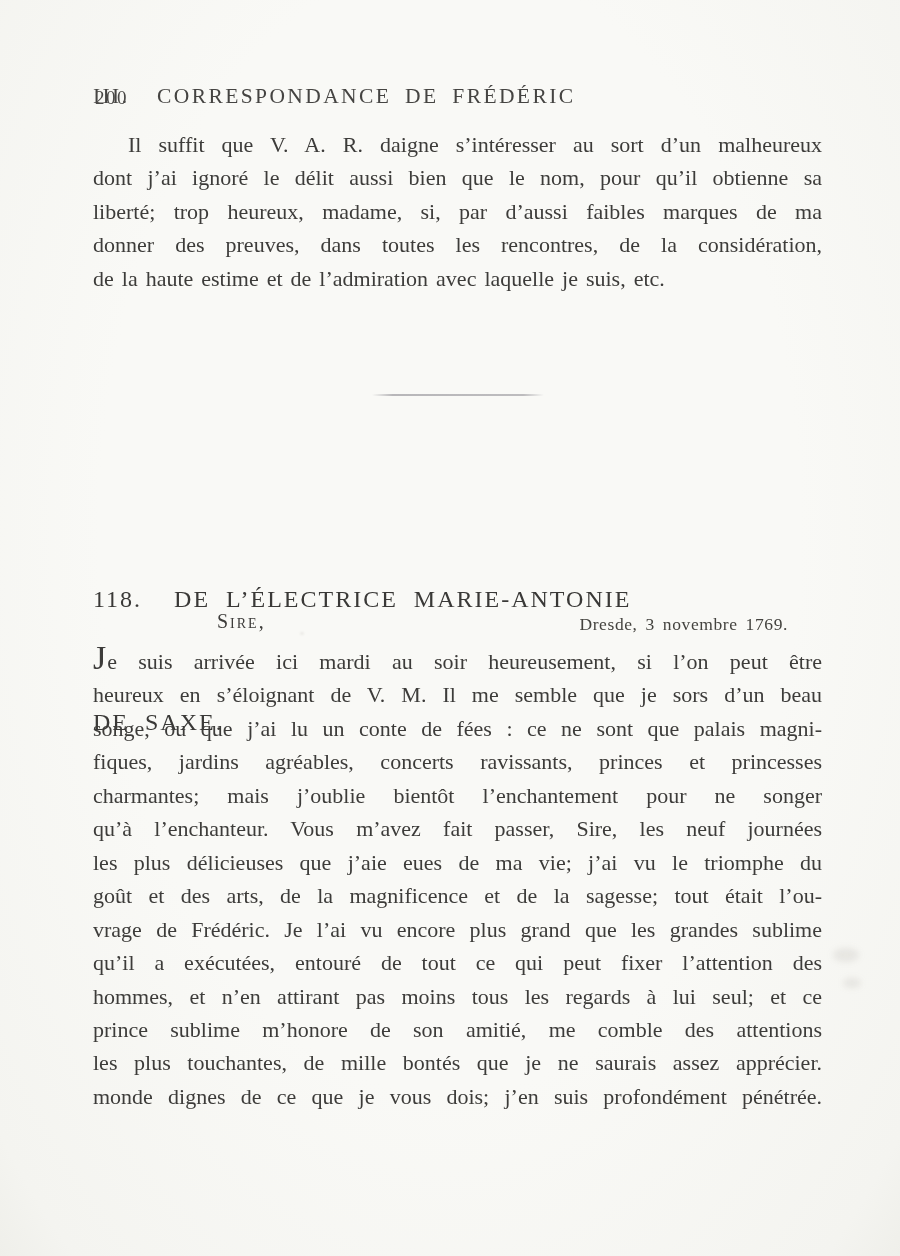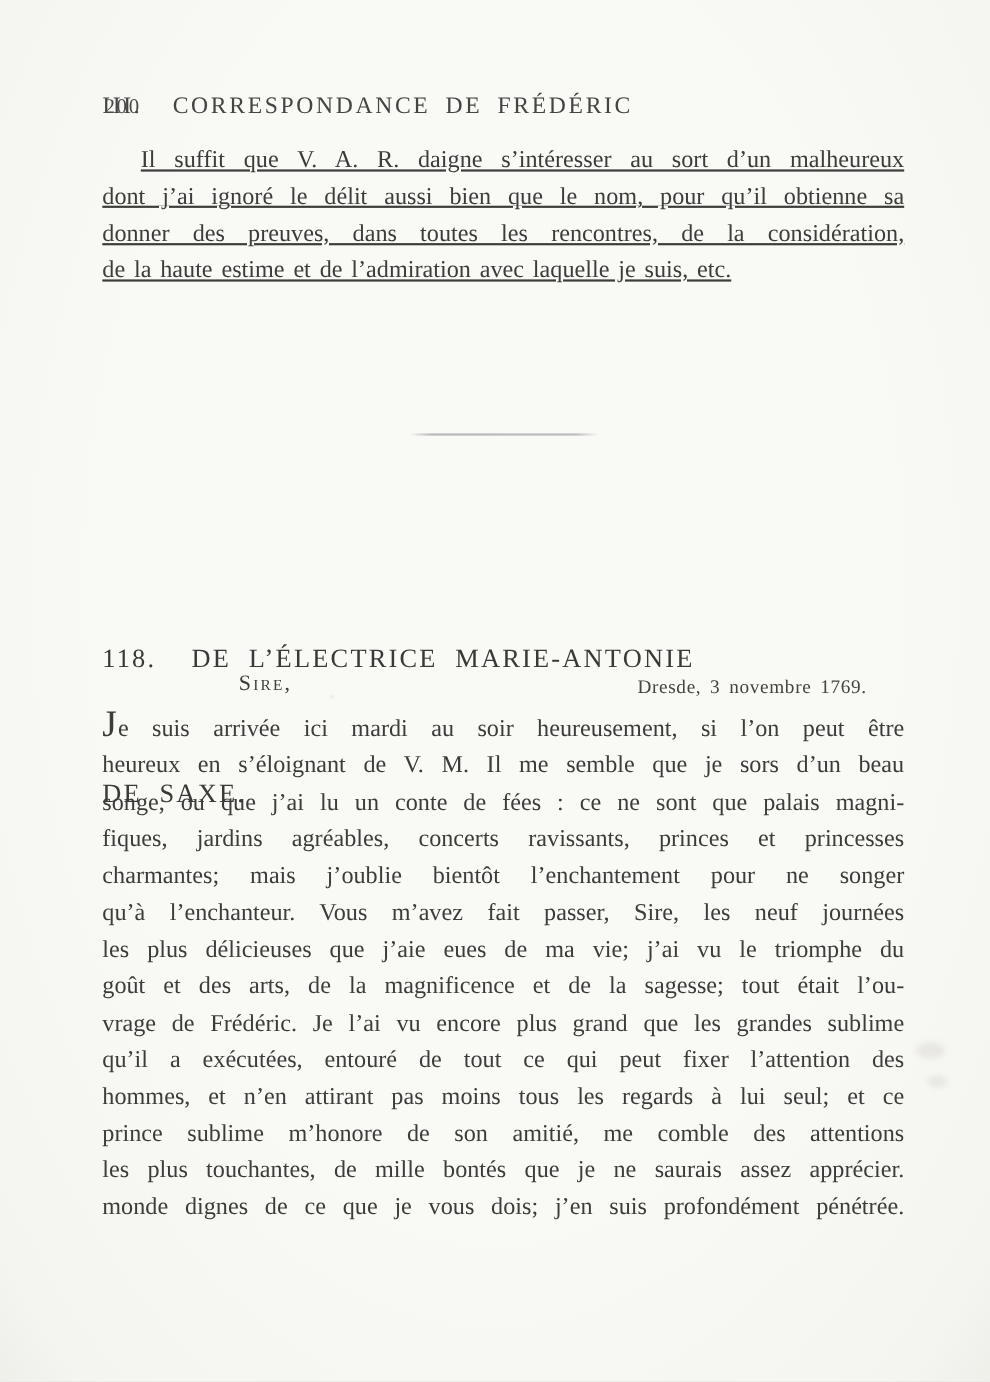--- a/index.html
+++ b/index.html
@@ -56,21 +56,21 @@
     text-align-last: justify;
     white-space: normal;
   }
   .text-line.last-short {
     text-align: left;
     text-align-last: left;
   }
   .text-line.indent {
     text-indent: 35px;
   }
-  .prev-paragraph { top: 128px; text-decoration: underline; }
+  .prev-paragraph { top: 128px; }
   .letter-body    { top: 645px; line-height: 33.45px; }
   .drop-initial {
     font-size: 34px;
     line-height: 0;
     letter-spacing: 1px;
   }
   
   .divider {
     position: absolute;
     top: 394px;
@@ -129,20 +129,21 @@
 <div class="page">
 
   <div class="header-row">
     <span class="page-number">200</span>
     <div class="running-title">III.  CORRESPONDANCE DE FRÉDÉRIC</div>
   </div>
 
   <div class="text-block prev-paragraph">
     <div class="text-line indent">Il suffit que V. A. R. daigne s’intéresser au sort d’un malheureux</div>
     <div class="text-line">dont j’ai ignoré le délit aussi bien que le nom, pour qu’il obtienne sa</div>
+    <div class="text-line">liberté; trop heureux, madame, si, par d’aussi faibles marques de ma</div>
     <div class="text-line">donner des preuves, dans toutes les rencontres, de la considération,</div>
     <div class="text-line last-short">de la haute estime et de l’admiration avec laquelle je suis, etc.</div>
   </div>
 
   <div class="divider"></div>
 
   <div class="letter-heading">
     <div>118.  DE L’ÉLECTRICE MARIE-ANTONIE</div>
     <div>DE SAXE.</div>
   </div>

